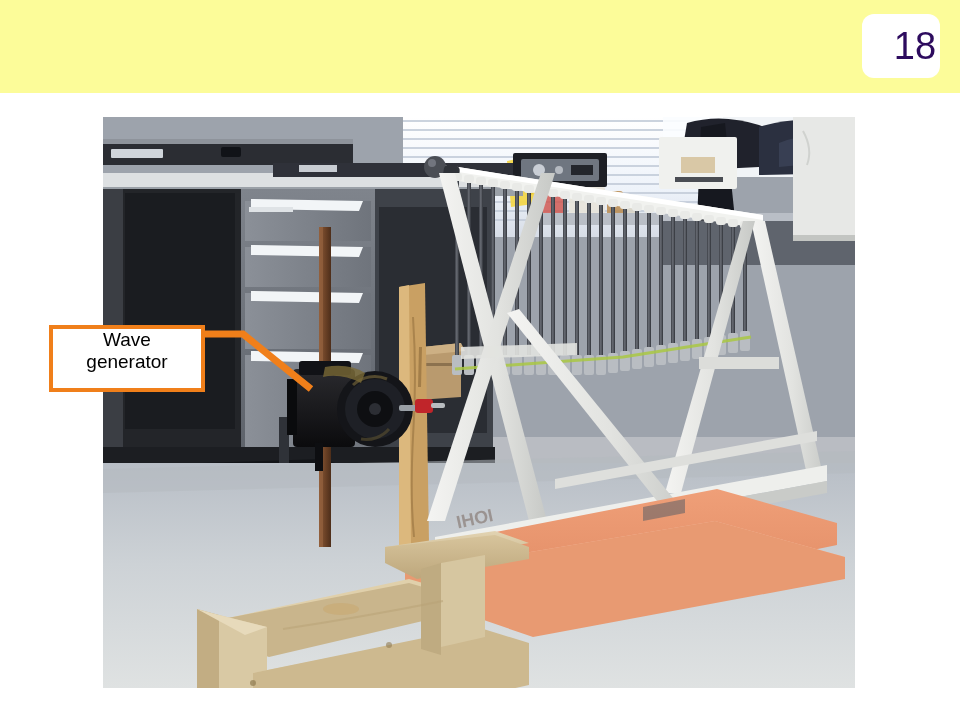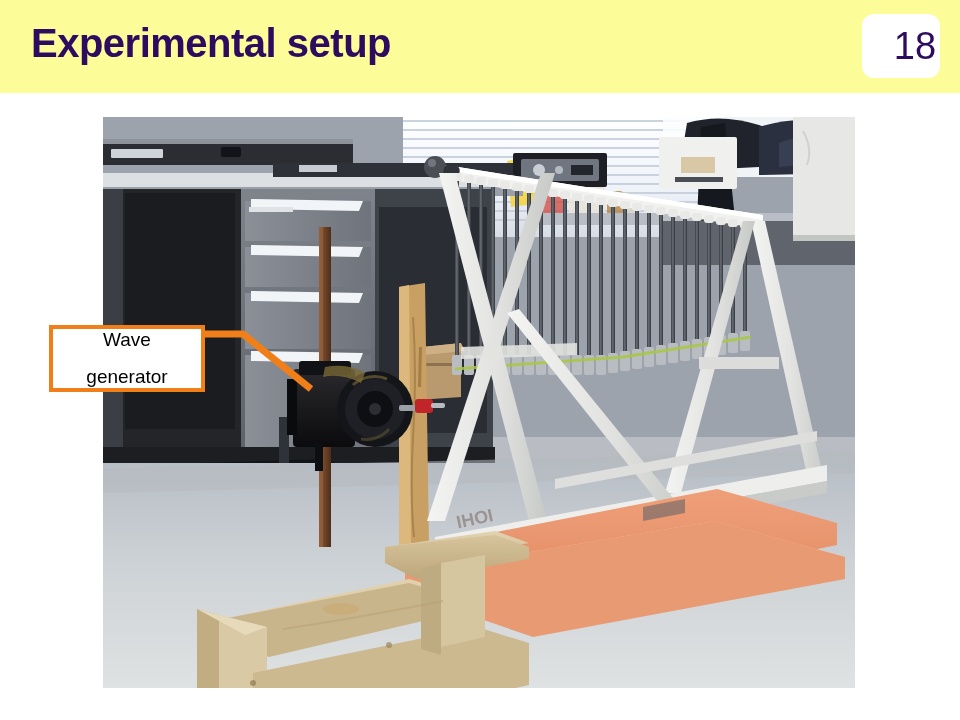--- a/index.html
+++ b/index.html
@@ -84,37 +84,36 @@
     left: 49px;
     top: 325px;
     width: 156px;
     height: 67px;
     background: #ffffff;
     border: 4px solid #f07f1a;
     box-sizing: border-box;
     display: flex;
     flex-direction: column;
     align-items: center;
-    justify-content: space-between;
+    justify-content: flex-start;
   }
   .callout-text {
     font-size: 19px;
     color: #000000;
     line-height: 1.15;
     font-family: "Liberation Sans", sans-serif;
     white-space: nowrap;
   }
 </style>
 </head>
 <body>
 
 <div id="slide">
 
   <div id="header-band"></div>
-  <div id="slide-title">Experimental setup</div>
 
   <div id="slide-number-box">
     <div id="slide-number">18</div>
   </div>
 
   <div id="photo">
     <svg width="752" height="571" viewBox="0 0 752 571" xmlns="http://www.w3.org/2000/svg">
       <defs>
         <linearGradient id="gFloor" x1="0" y1="0" x2="0" y2="1">
           <stop offset="0%" stop-color="#b8bec6"></stop>

